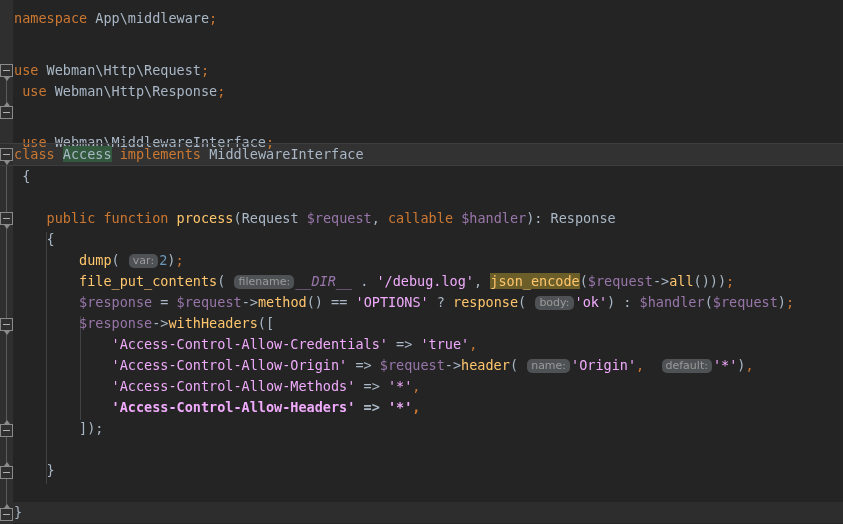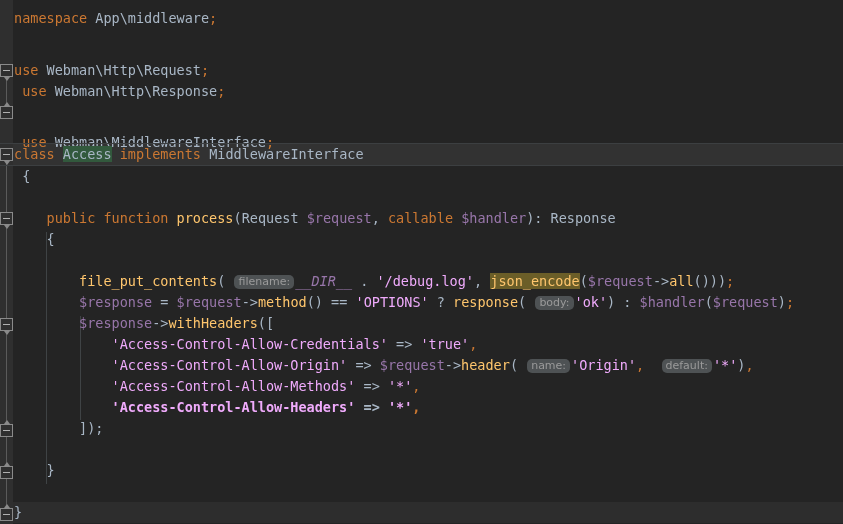--- a/index.html
+++ b/index.html
@@ -130,20 +130,21 @@
     <div class="line hl-line" style="top:144px;"><span class="txt"><span class="kw">class</span> <span class="occ">Access</span> <span class="kw">implements</span> <span class="cls">MiddlewareInterface</span></span></div>
 
     <div class="line" style="top:166px;"><span class="txt"> <span class="brace">{</span></span></div>
 
     <div class="line" style="top:187px;"></div>
 
     <div class="line" style="top:208px;"><span class="txt">    <span class="kw">public function</span> <span class="fn">process</span><span class="brace">(</span><span class="cls">Request</span> <span class="var">$request</span><span class="op">,</span> <span class="kw">callable</span> <span class="var">$handler</span><span class="brace">)</span><span class="op">:</span> <span class="cls">Response</span></span></div>
 
     <div class="line" style="top:229px;"><span class="txt">    <span class="brace">{</span></span></div>
 
+    <div class="line" style="top:250px;"><span class="txt">        <span class="fn">dump</span><span class="brace">(</span> <span class="hint">var:</span><span class="num">2</span><span class="brace">)</span><span class="punct">;</span></span></div>
 
     <div class="line" style="top:271px;"><span class="txt">        <span class="fn">file_put_contents</span><span class="brace">(</span> <span class="hint">filename:</span><span class="magic">__DIR__</span> <span class="op">.</span> <span class="str">'/debug.log'</span><span class="op">,</span> <span class="match">json_encode</span><span class="brace">(</span><span class="var">$request</span><span class="op">-&gt;</span><span class="fn">all</span><span class="brace">()))</span><span class="punct">;</span></span></div>
 
     <div class="line" style="top:292px;"><span class="txt">        <span class="var">$response</span> <span class="op">=</span> <span class="var">$request</span><span class="op">-&gt;</span><span class="fn">method</span><span class="brace">()</span> <span class="op">==</span> <span class="str">'OPTIONS'</span> <span class="op">?</span> <span class="fn">response</span><span class="brace">(</span> <span class="hint">body:</span><span class="str">'ok'</span><span class="brace">)</span> <span class="op">:</span> <span class="var">$handler</span><span class="brace">(</span><span class="var">$request</span><span class="brace">)</span><span class="punct">;</span></span></div>
 
     <div class="line" style="top:334px;"><span class="txt">            <span class="str">'Access-Control-Allow-Credentials'</span> <span class="op">=&gt;</span> <span class="str">'true'</span><span class="punct">,</span></span></div>
 
     <div class="line" style="top:313px;"><span class="txt">        <span class="var">$response</span><span class="op">-&gt;</span><span class="fn">withHeaders</span><span class="brace">([</span></span></div>
 
     <div class="line" style="top:355px;"><span class="txt">            <span class="str">'Access-Control-Allow-Origin'</span> <span class="op">=&gt;</span> <span class="var">$request</span><span class="op">-&gt;</span><span class="fn">header</span><span class="brace">(</span> <span class="hint">name:</span><span class="str">'Origin'</span><span class="punct">,</span>  <span class="hint">default:</span><span class="str">'*'</span><span class="brace">)</span><span class="punct">,</span></span></div>

